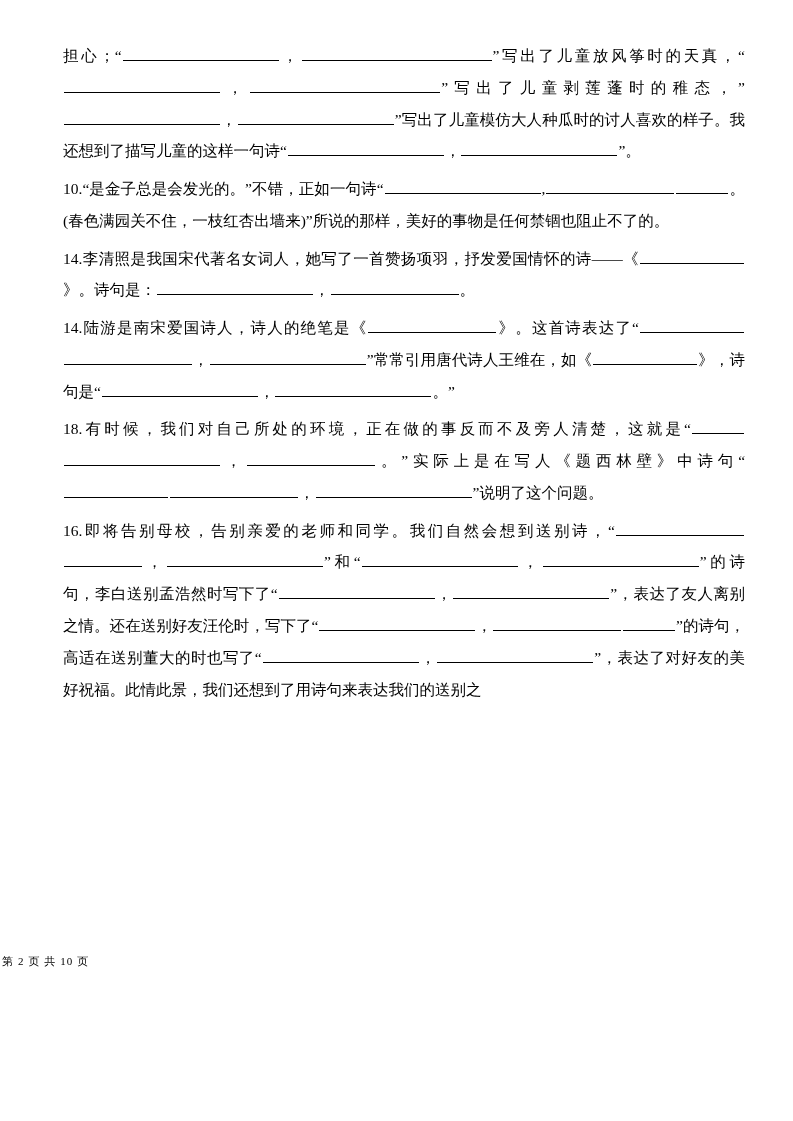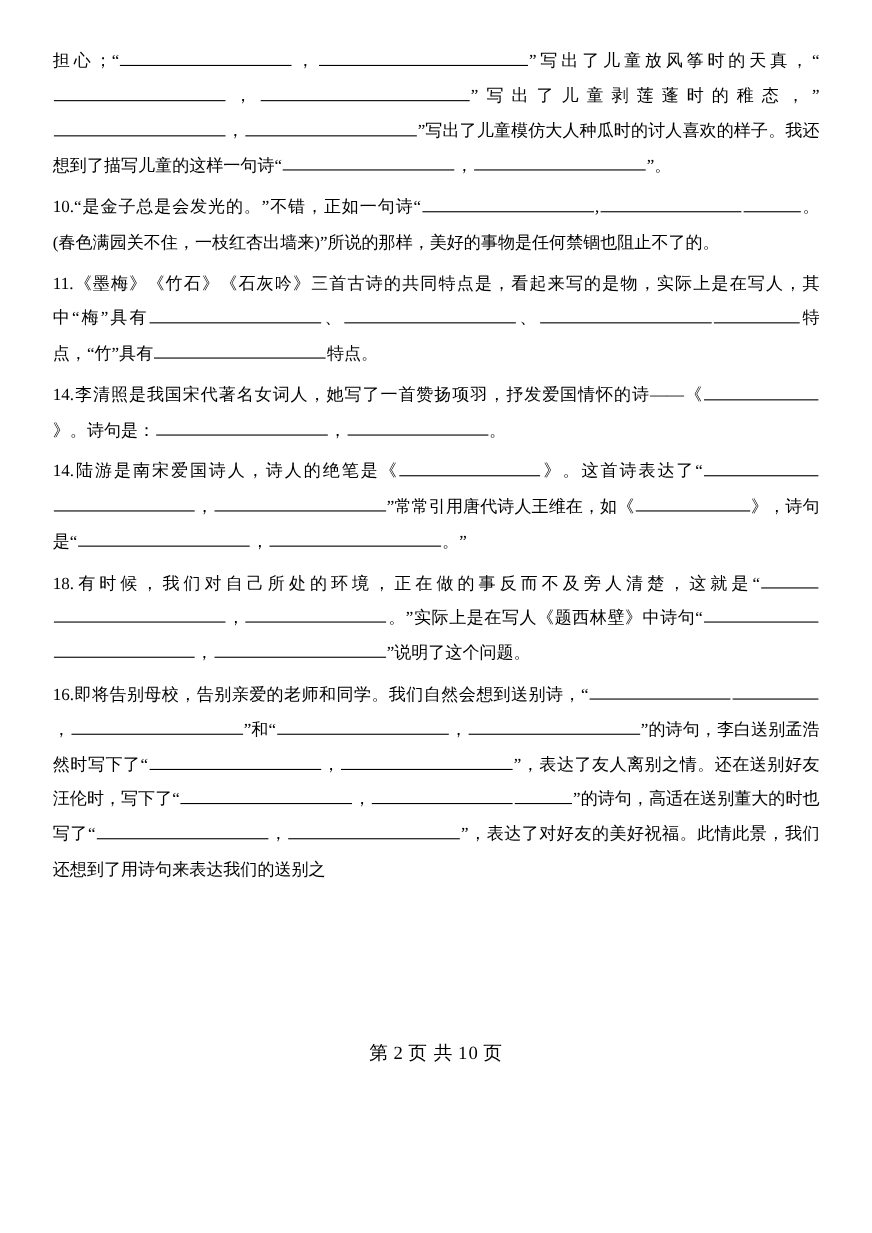--- a/index.html
+++ b/index.html
@@ -11,21 +11,21 @@
     width: 793px;
     height: 1121px;
     font-family: "Liberation Serif", "DejaVu Serif", serif;
     color: #000000;
   }
   .page {
     position: relative;
     width: 793px;
     height: 995px;
     box-sizing: border-box;
-    padding: 40px 48px 0 48px;
+    padding: 40px 48px 0 63px;
     overflow: hidden;
   }
   .doc-body {
     font-size: 15.5px;
     line-height: 2.05;
     text-align: justify;
     text-justify: inter-ideograph;
   }
   .para {
     margin: 0 0 6px 0;
@@ -43,38 +43,37 @@
   .b-md  { width: 104px; }
   .b-lg  { width: 128px; }
   .b-xl  { width: 156px; }
   .b-xxl { width: 190px; }
   .b-hug { width: 226px; }
   .footer {
     position: absolute;
     left: 0;
     right: 0;
     bottom: 26px;
-    text-align: center;
-    font-size: 17px;
+    text-align: left;
+    font-size: 11px;
     font-family: "Liberation Serif", "DejaVu Serif", serif;
     letter-spacing: 1px;
   }
   .footer .pg {
     display: inline-block;
     margin: 0 2px;
   }
 </style>
 </head>
 <body>
 
 <div class="page">
   <div class="doc-body" id="doc-body">
       <div class="para"><span>担心；“</span><span class="blank b-xl"></span><span>，</span><span class="blank b-xxl"></span><span>”写出了儿童放风筝时的天真，“</span><span class="blank b-xl"></span><span>，</span><span class="blank b-xxl"></span><span>”写出了儿童剥莲蓬时的稚态，”</span><span class="blank b-xl"></span><span>，</span><span class="blank b-xl"></span><span>”写出了儿童模仿大人种瓜时的讨人喜欢的样子。我还想到了描写儿童的这样一句诗“</span><span class="blank b-xl"></span><span>，</span><span class="blank b-xl"></span><span>”。</span></div>
       <div class="para"><span>10.“是金子总是会发光的。”不错，正如一句诗“</span><span class="blank b-xl"></span><span>,</span><span class="blank b-lg"></span><span class="blank b-xs"></span><span>。(春色满园关不住，一枝红杏出墙来)”所说的那样，美好的事物是任何禁锢也阻止不了的。</span></div>
-      <div class="para"><span>11.《墨梅》《竹石》《石灰吟》三首古诗的共同特点是，看起来写的是物，实际上是在写人，其中“梅”具有</span><span class="blank b-xl"></span><span>、</span><span class="blank b-xl"></span><span>、</span><span class="blank b-xl"></span><span class="blank b-sm"></span><span>特点，“竹”具有</span><span class="blank b-xl"></span><span>特点。</span></div>
       <div class="para"><span>14.李清照是我国宋代著名女词人，她写了一首赞扬项羽，抒发爱国情怀的诗——《</span><span class="blank b-md"></span><span>》。诗句是：</span><span class="blank b-xl"></span><span>，</span><span class="blank b-lg"></span><span>。</span></div>
       <div class="para"><span>14.陆游是南宋爱国诗人，诗人的绝笔是《</span><span class="blank b-lg"></span><span>》。这首诗表达了“</span><span class="blank b-md"></span><span class="blank b-lg"></span><span>，</span><span class="blank b-xl"></span><span>”常常引用唐代诗人王维在，如《</span><span class="blank b-md"></span><span>》，诗句是“</span><span class="blank b-xl"></span><span>，</span><span class="blank b-xl"></span><span>。”</span></div>
       <div class="para"><span>18.有时候，我们对自己所处的环境，正在做的事反而不及旁人清楚，这就是“</span><span class="blank b-xs"></span><span class="blank b-xl"></span><span>，</span><span class="blank b-lg"></span><span>。”实际上是在写人《题西林壁》中诗句“</span><span class="blank b-md"></span><span class="blank b-lg"></span><span>，</span><span class="blank b-xl"></span><span>”说明了这个问题。</span></div>
       <div class="para"><span>16.即将告别母校，告别亲爱的老师和同学。我们自然会想到送别诗，“</span><span class="blank b-lg"></span><span class="blank b-sm"></span><span>，</span><span class="blank b-xl"></span><span>”和“</span><span class="blank b-xl"></span><span>，</span><span class="blank b-xl"></span><span>”的诗句，李白送别孟浩然时写下了“</span><span class="blank b-xl"></span><span>，</span><span class="blank b-xl"></span><span>”，表达了友人离别之情。还在送别好友汪伦时，写下了“</span><span class="blank b-xl"></span><span>，</span><span class="blank b-lg"></span><span class="blank b-xs"></span><span>”的诗句，高适在送别董大的时也写了“</span><span class="blank b-xl"></span><span>，</span><span class="blank b-xl"></span><span>”，表达了对好友的美好祝福。此情此景，我们还想到了用诗句来表达我们的送别之</span></div>
     </div>
 
   <div class="footer">
     <span class="pg">第</span><span class="pg">2</span><span class="pg">页 共</span><span class="pg">10</span><span class="pg">页</span>
   </div>
 </div>

